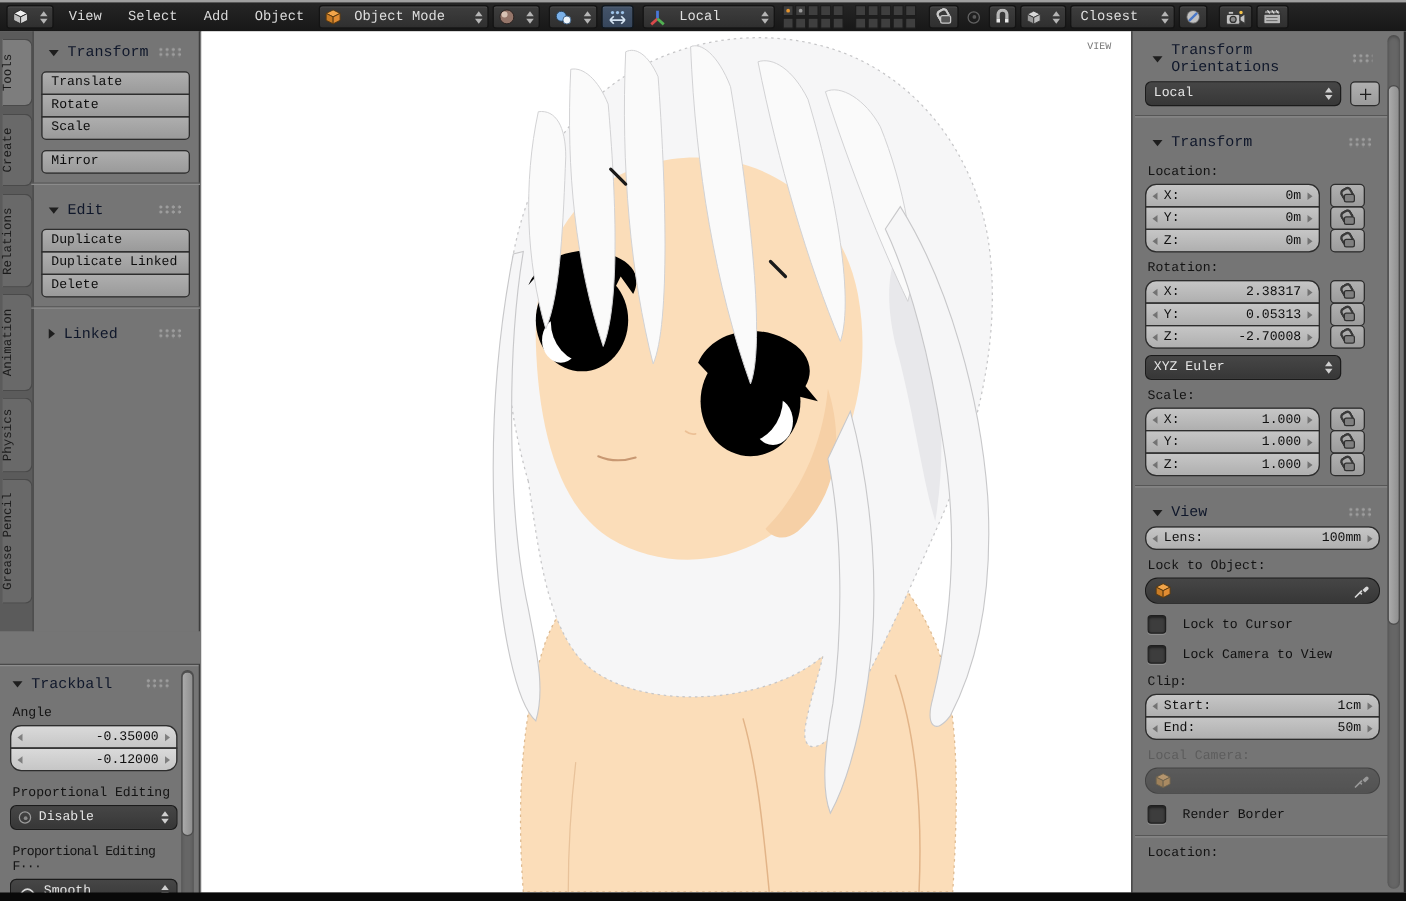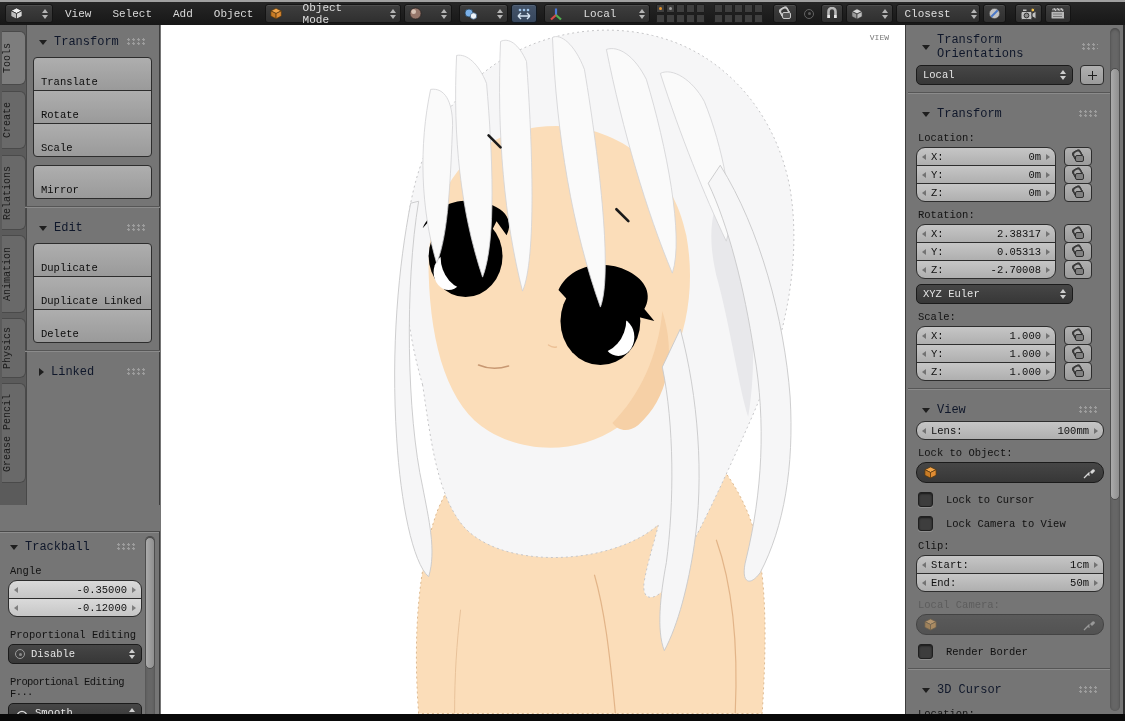--- a/index.html
+++ b/index.html
@@ -6,21 +6,21 @@
   #app{position:relative;width:1125px;height:721px;background:#757575;overflow:hidden;
        font-family:Liberation Mono, monospace;font-size:11px;color:#141414;}
   .top-edge{position:absolute;left:0;top:0;width:100%;height:2px;background:#a0a0a0;}
   .bstrip{position:absolute;left:0;bottom:0;width:100%;height:7px;background:#090909;}
 
   
   .hdr{position:absolute;left:0;top:2px;width:100%;height:23px;box-sizing:border-box;
        background:linear-gradient(#262626,#171717);display:flex;align-items:center;padding:0 5px;gap:3px;}
   .menu{color:#dadada;padding:0 9px;font-size:11px;}
   .hbtn,.hdd{height:17px;background:linear-gradient(#3e3e3e,#2f2f2f);border:1px solid #141414;border-radius:3px;
-       display:flex;align-items:center;padding:0 4px;gap:17px;box-shadow:inset 0 1px 0 rgba(255,255,255,.09);color:#dedede;}
+       display:flex;align-items:center;padding:0 4px;gap:7px;box-shadow:inset 0 1px 0 rgba(255,255,255,.09);color:#dedede;}
   .hdd .lbl{padding:0 3px;}
   .ud{display:flex;flex-direction:column;gap:2px;margin-left:2px;}
   .ud i{display:block;width:0;height:0;border-left:3px solid transparent;border-right:3px solid transparent;}
   .ud .u{border-bottom:4px solid #b5b5b5;}
   .ud .d{border-top:4px solid #b5b5b5;}
   .pressed{background:linear-gradient(#44546a,#36465c);border-color:#101820;}
   .layers{display:grid;grid-template-columns:repeat(5,9px);grid-auto-rows:9px;gap:1px;margin:0 3px;}
   .lcell{background:#3f3f3f;border:1px solid #1d1d1d;border-radius:1px;position:relative;}
   .ldot{position:absolute;inset:2px;border-radius:50%;background:#e8962e;}
   .ldot.gray{background:#9c9c9c;}
@@ -34,21 +34,21 @@
   .grip{margin-left:auto;width:19px;height:8px;margin-right:2px;
         background-image:radial-gradient(circle at 1.6px 1.6px,#9d9d9d 1.1px,rgba(0,0,0,0) 1.4px);
         background-size:5px 4px;}
   .pdiv{height:0;border-top:1px solid #565656;border-bottom:1px solid #8b8b8b;margin:7px -8px;}
   .plabel{margin:7px 2px 3px;color:#131313;font-size:10.5px;}
   .plabel.dim{color:#5d5d5d;}
   .plabel.tight{letter-spacing:-0.6px;}
 
   .btn{display:block;width:100%;box-sizing:border-box;height:19px;line-height:17px;
        background:linear-gradient(#aeaeae,#9a9a9a);border:1px solid #2d2d2d;border-radius:4px;
-       color:#0c0c0c;text-align:left;padding:16px 7px;font-family:inherit;font-size:10.5px;}
+       color:#0c0c0c;text-align:left;padding:0 7px;font-family:inherit;font-size:10.5px;}
   .bgroup .btn{border-radius:0;margin-top:-1px;}
   .bgroup .btn:first-child{border-radius:4px 4px 0 0;margin-top:0;}
   .bgroup .btn:last-child{border-radius:0 0 4px 4px;}
 
   .nfield{display:flex;align-items:center;height:19px;box-sizing:border-box;
           background:linear-gradient(#c6c6c6,#afafaf);border:1px solid #2d2d2d;color:#101010;
           padding:0 5px;font-size:10.5px;}
   .nfield.bright{background:linear-gradient(#dadada,#c6c6c6);}
   .nfield .lab{margin-left:5px;}
   .nfield .val{margin-left:auto;margin-right:5px;}
@@ -656,25 +656,20 @@
         </svg>
       </div>
 
       <div class="chkrow">
         <span class="chk"></span>
         <span>Render Border</span>
       </div>
 
       <div class="pdiv"></div>
 
-      <div class="phead">
-        <span class="tri-d"></span>
-        <span>3D Cursor</span>
-        <span class="grip"></span>
-      </div>
       <div class="plabel">Location:</div>
     </div>
 
     <div class="sbtrack" style="right:5px;top:3px;bottom:3px">
       <div class="sbthumb" style="top:40px;height:430px"></div>
     </div>
     <div class="redge"></div>
   </div>
 
   <div class="bstrip"></div>

